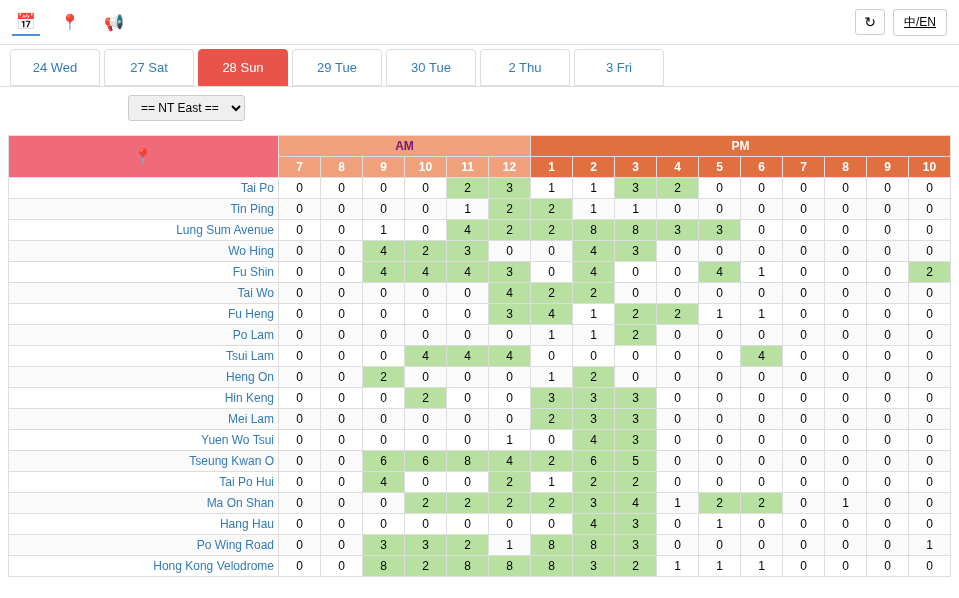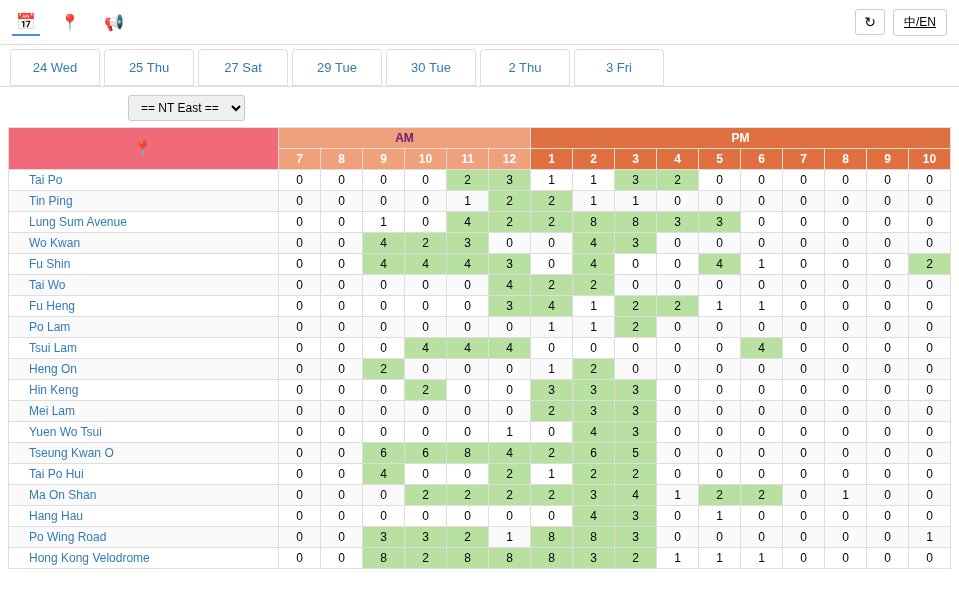--- a/index.html
+++ b/index.html
@@ -54,21 +54,21 @@
       border-color: #e8534a;
     }
 
     
     .main { padding: 8px; }
 
     
     .filter-row {
       display: flex;
       align-items: flex-end;
-      margin-bottom: 6px;
+      margin-bottom: 14px;
     }
     .region-select {
       margin-left: 120px;
       padding: 4px 8px;
       border: 1px solid #ccc;
       border-radius: 3px;
       font-size: 12px;
       cursor: pointer;
     }
 
@@ -78,21 +78,21 @@
       border-collapse: collapse;
       font-size: 12px;
     }
     .data-table th, .data-table td {
       border: 1px solid #ddd;
       text-align: center;
       padding: 3px 4px;
       min-width: 28px;
     }
     .data-table td:first-child {
-      text-align: left;
+      text-align: right;
       padding-left: 20px;
       min-width: 180px;
       font-size: 12px;
     }
     .header-am {
       background: #f0a07a;
       color: #701a75;
       font-weight: bold;
     }
     .header-pm {
@@ -136,22 +136,22 @@
     <div class="toolbar-icon">📢</div>
   </div>
   <div class="toolbar-right">
     <button class="refresh-btn">↻</button>
     <button class="lang-btn">中/EN</button>
   </div>
 </div>
 
 <div class="date-tabs">
     <div class="date-tab">24 Wed</div>
-    <div class="date-tab">25 Thu</div>
     <div class="date-tab">27 Sat</div>
+    <div class="date-tab active">28 Sun</div>
     <div class="date-tab">29 Tue</div>
     <div class="date-tab">30 Tue</div>
     <div class="date-tab">2 Thu</div>
     <div class="date-tab">3 Fri</div>
   </div>
 
 <div class="main">
   <div class="filter-row">
     <select class="region-select">
       <option>== NT East ==</option>
@@ -238,21 +238,21 @@
           <td class="cell-highlight">8</td>
           <td class="cell-highlight">3</td>
           <td class="cell-highlight">3</td>
           <td>0</td>
           <td>0</td>
           <td>0</td>
           <td>0</td>
           <td>0</td>
         </tr>
         <tr class="row-odd">
-          <td><span class="row-name">Wo Kwan</span></td>
+          <td><span class="row-name">Wo Hing</span></td>
           <td>0</td>
           <td>0</td>
           <td class="cell-highlight">4</td>
           <td class="cell-highlight">2</td>
           <td class="cell-highlight">3</td>
           <td>0</td>
           <td>0</td>
           <td class="cell-highlight">4</td>
           <td class="cell-highlight">3</td>
           <td>0</td>

